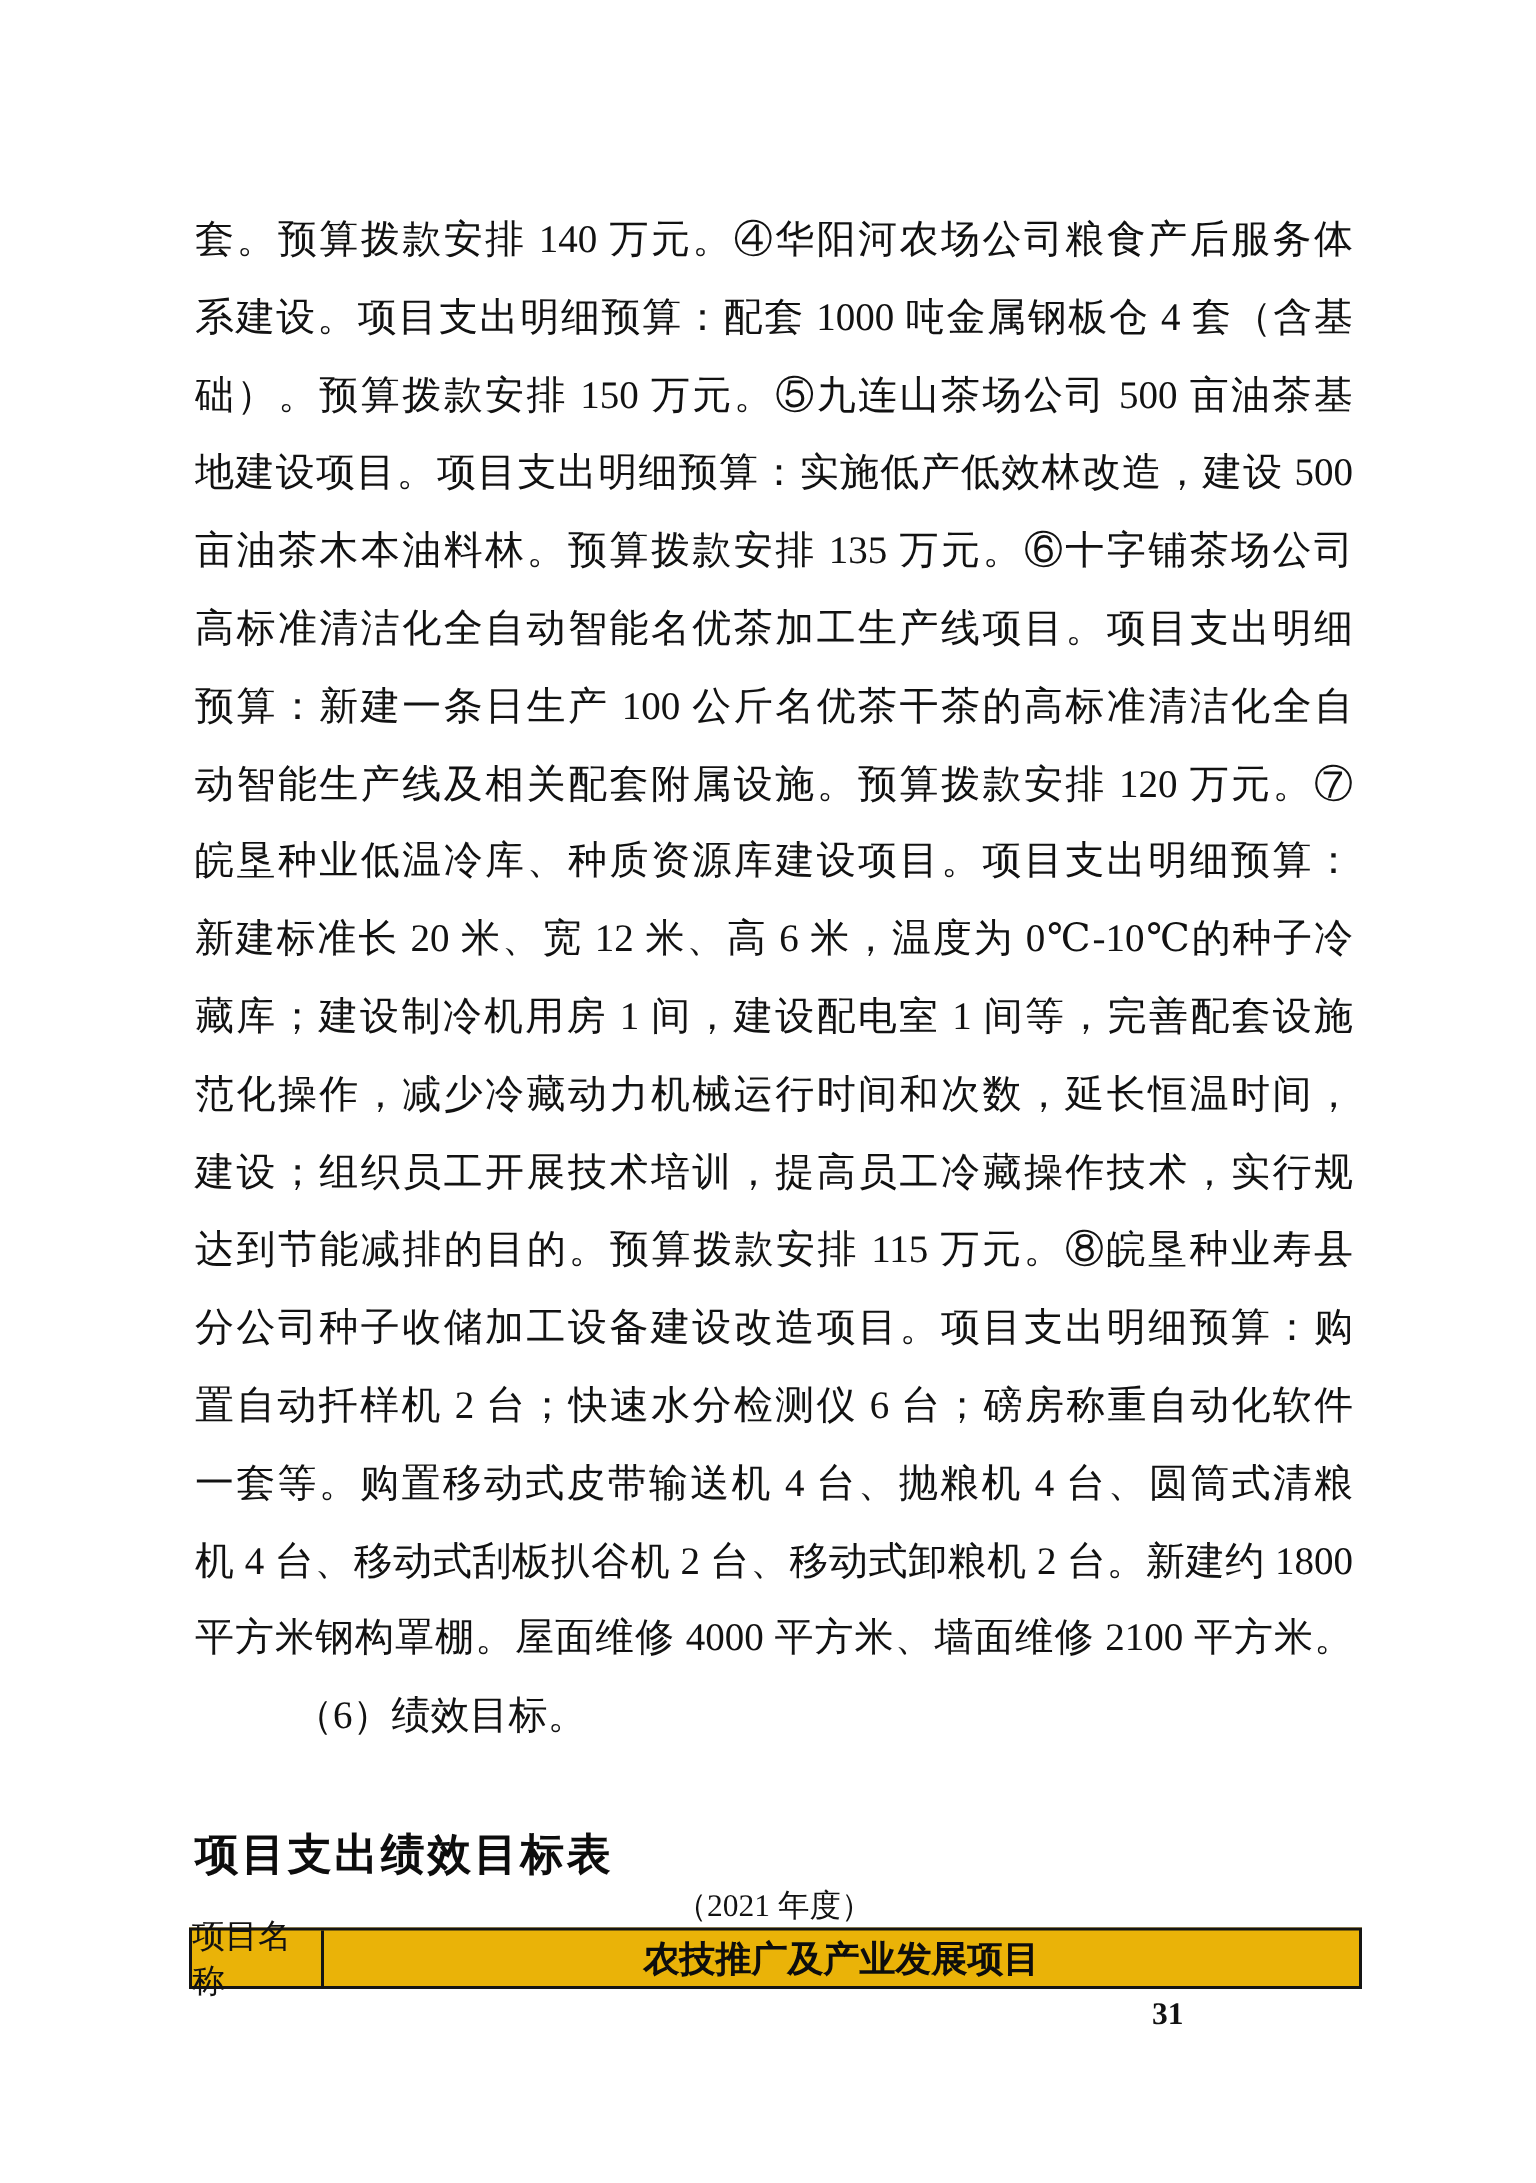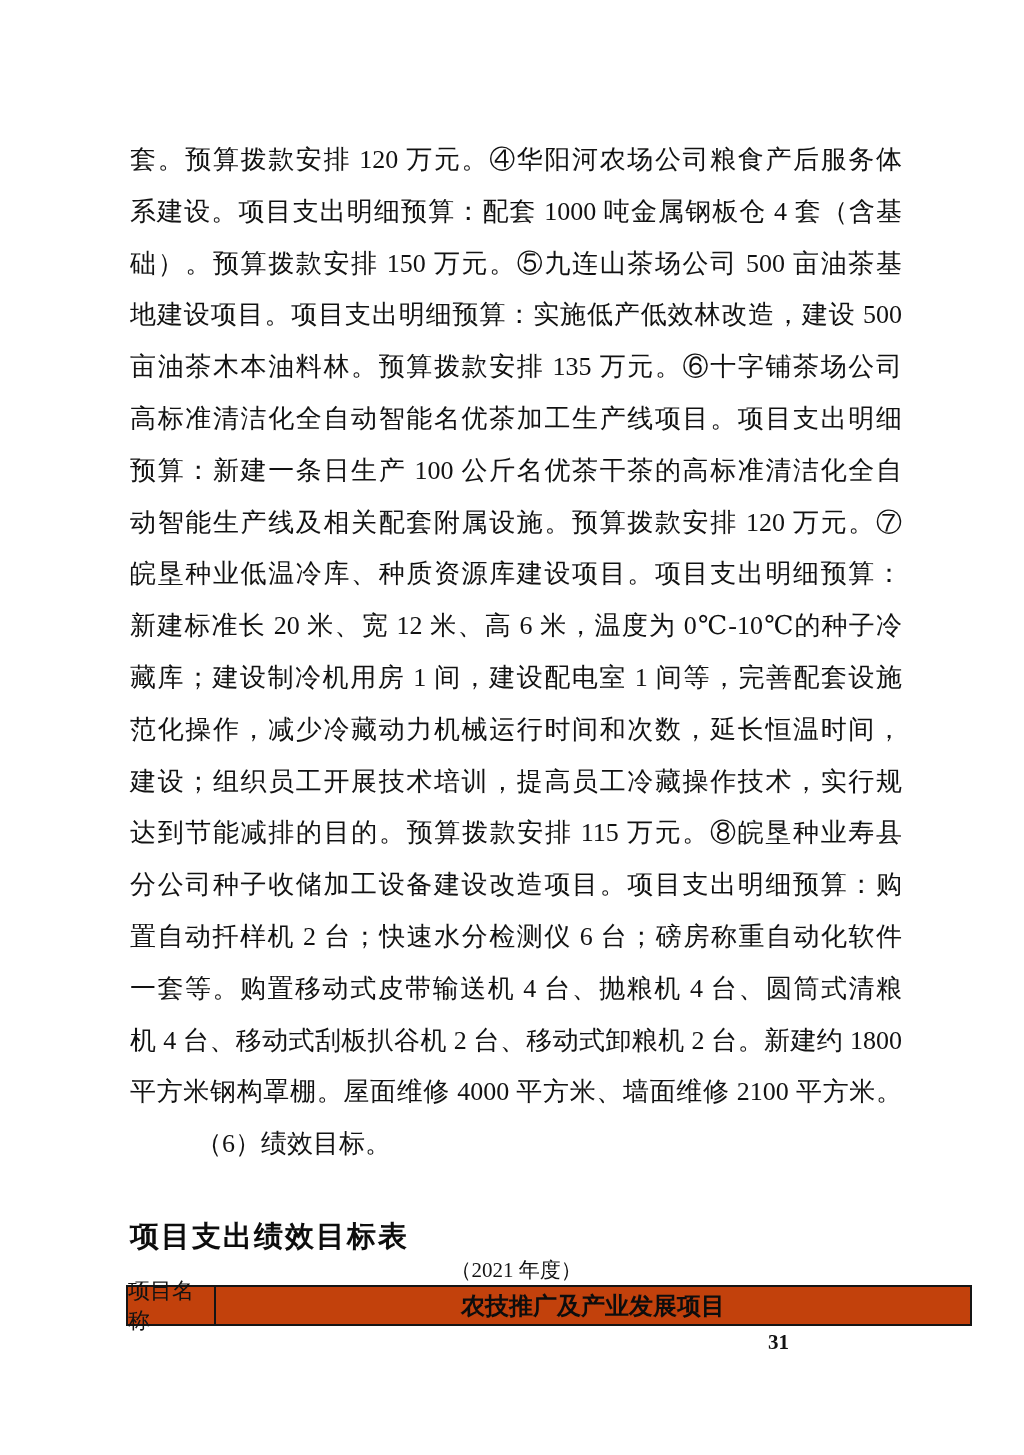--- a/index.html
+++ b/index.html
@@ -51,25 +51,25 @@
     left: 130px;
     width: 772px;
     text-align: center;
     font-size: 21px;
     color: #121212;
   }
   .perf-table {
     position: absolute;
     top: 1285px;
     left: 126px;
-    width: 846px;
+    width: 782px;
     height: 41px;
     border: 2px solid #151515;
     display: flex;
-    background: #c2410c;
+    background: #eab308;
   }
   .pt-cell-h {
     width: 88px;
     border-right: 2px solid #151515;
     display: flex;
     align-items: center;
     justify-content: center;
     font-size: 22px;
     color: #121212;
   }
@@ -92,21 +92,21 @@
     color: #121212;
     text-align: right;
   }
 </style>
 </head>
 <body>
 
 <div class="page">
 
   <div class="body-text">
-    <div class="line j">套。预算拨款安排 120 万元。④华阳河农场公司粮食产后服务体</div>
+    <div class="line j">套。预算拨款安排 140 万元。④华阳河农场公司粮食产后服务体</div>
     <div class="line j">系建设。项目支出明细预算：配套 1000 吨金属钢板仓 4 套（含基</div>
     <div class="line j">础）。预算拨款安排 150 万元。⑤九连山茶场公司 500 亩油茶基</div>
     <div class="line j">地建设项目。项目支出明细预算：实施低产低效林改造，建设 500</div>
     <div class="line j">亩油茶木本油料林。预算拨款安排 135 万元。⑥十字铺茶场公司</div>
     <div class="line j">高标准清洁化全自动智能名优茶加工生产线项目。项目支出明细</div>
     <div class="line j">预算：新建一条日生产 100 公斤名优茶干茶的高标准清洁化全自</div>
     <div class="line j">动智能生产线及相关配套附属设施。预算拨款安排 120 万元。⑦</div>
     <div class="line j">皖垦种业低温冷库、种质资源库建设项目。项目支出明细预算：</div>
     <div class="line j">新建标准长 20 米、宽 12 米、高 6 米，温度为 0℃-10℃的种子冷</div>
     <div class="line j">藏库；建设制冷机用房 1 间，建设配电室 1 间等，完善配套设施</div>

